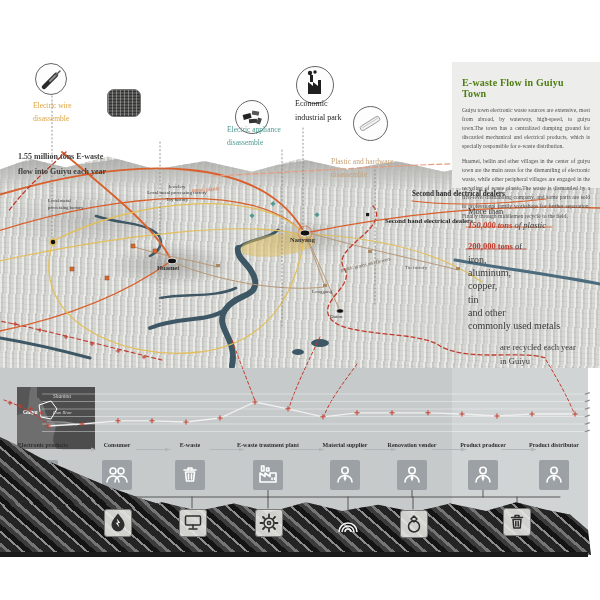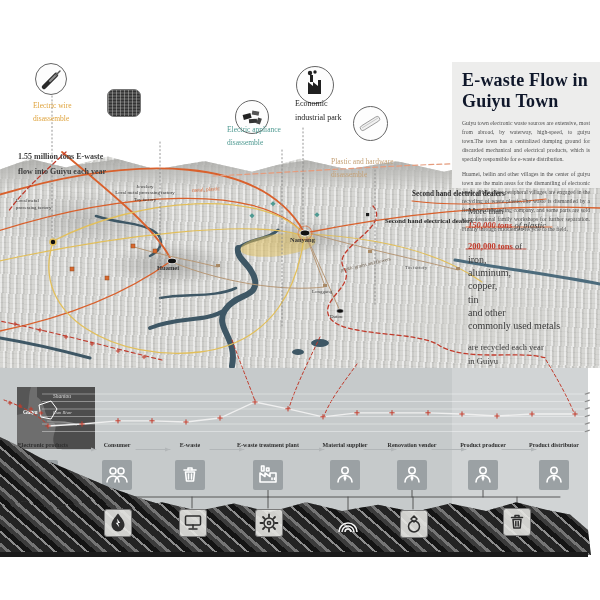--- a/index.html
+++ b/index.html
@@ -19,34 +19,34 @@
       repeating-linear-gradient(93deg, rgba(255,255,255,.5) 0 2px, rgba(165,165,162,.28) 2px 4px, rgba(214,214,211,.42) 4px 7px),
       repeating-linear-gradient(4deg, rgba(138,138,135,.16) 0 1px, transparent 1px 5px),
       #d7d7d4;
     clip-path:polygon(0% 9%,5% 4%,11% 8%,18% 3%,26% 9%,34% 5%,42% 10%,50% 4%,58% 9%,66% 5%,74% 10%,82% 5%,90% 9%,100% 6%,100% 100%,0% 100%);}
   .ridge{left:0;top:6px;width:100%;height:34px;opacity:.75;
     background:linear-gradient(180deg,#9e9e9b 0%,#bcbcb9 55%,rgba(215,215,212,0) 100%);
     clip-path:polygon(0% 28%,6% 10%,13% 26%,20% 8%,28% 30%,36% 12%,44% 32%,52% 10%,60% 28%,68% 14%,76% 32%,84% 12%,92% 28%,100% 16%,100% 100%,0% 100%);}
   
   .panel{left:452px;top:62px;width:148px;height:126px;background:#ededec;z-index:4;
          padding:8px 10px;box-sizing:border-box;}
-  .panel h1{margin:0 0 7px 0;font-size:18px;letter-spacing:.2px;color:#0f172a;}
+  .panel h1{margin:7px 0 7px 0;font-size:10px;letter-spacing:.2px;color:#4d7c0f;}
   .panel p{margin:0 0 6px 0;font-size:5.6px;line-height:1.62;color:#4e4e4e;text-align:justify;}
   
   .circ{border:1px solid #666;border-radius:50%;background:#fdfdfd;z-index:5;}
   .pcb{left:107px;top:89px;width:32px;height:26px;border-radius:7px;border:1px solid #777;z-index:5;
     background:
       repeating-linear-gradient(90deg, rgba(225,225,222,.38) 0 1px, transparent 1px 4px),
       repeating-linear-gradient(0deg, rgba(25,25,25,.55) 0 1px, transparent 1px 3px),#525252;}
   .ann{z-index:5;font-weight:normal;font-size:7.5px;line-height:1.75;white-space:pre-line;}
   .note{left:18px;top:149px;width:120px;z-index:5;font-weight:bold;font-size:8px;line-height:1.9;
         color:#3e3e3e;white-space:pre-line;}
   
   .mlab{z-index:5;color:#333;}
-  .pre{white-space:pre-line;}
+  .pre{white-space:pre-line;margin-left:32px;}
   
   .stats{left:468px;top:206px;width:124px;z-index:5;color:#3b3b3b;font-size:8.5px;line-height:1.3;}
   .stats .amt{font-weight:bold;}
   .metals div{font-size:10px;line-height:1.18;margin-top:1.5px;}
   
   .chart-title{left:8px;top:376px;font-size:7.5px;font-weight:bold;color:#222;z-index:5;}
   .inset{left:17px;top:387px;width:78px;height:62px;background:#6e6e6e;z-index:2;overflow:hidden;}
   .inset .lab{position:absolute;color:#d9d9d9;font-style:italic;font-size:5.5px;}
   
   .station{position:absolute;width:64px;text-align:center;z-index:5;}

